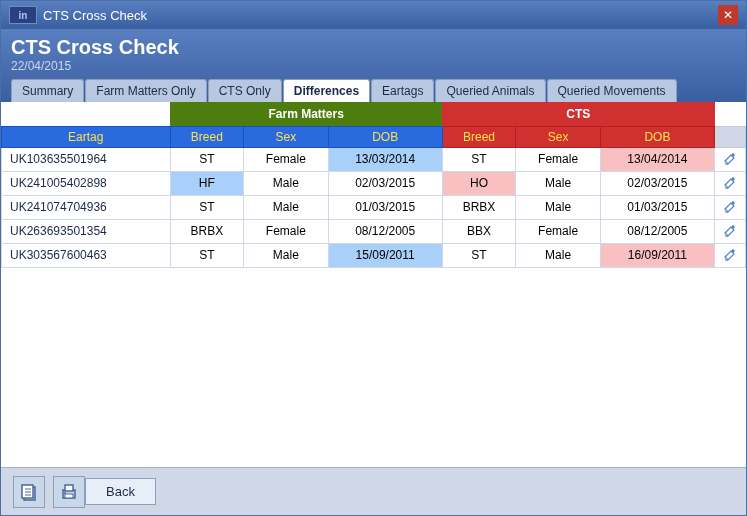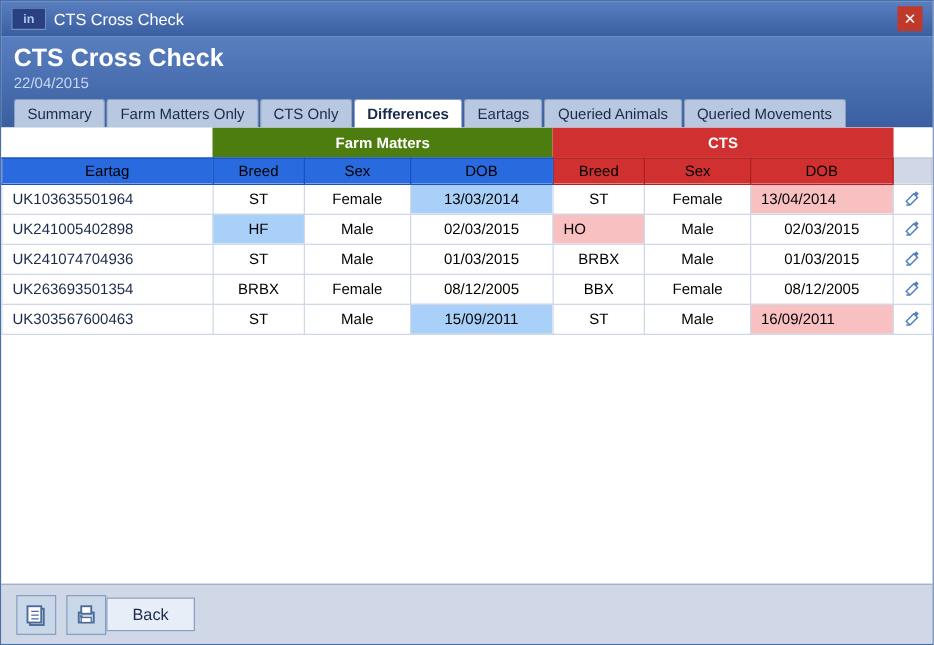--- a/index.html
+++ b/index.html
@@ -126,21 +126,21 @@
       background: #4d7c0f;
     }
     .col-group-cts {
       background: #d03030;
     }
     .col-group-empty {
       background: white;
     }
     .sub-header th {
       background: #2a6adf;
-      color: #000000;
+      color: #fde047;
       text-align: center;
       padding: 3px 6px;
       font-weight: normal;
       font-size: 12px;
       border: 1px solid #1a50bf;
     }
     .sub-header th.eartag-col {
       background: #2a6adf;
     }
     .sub-header th.cts-col {
@@ -164,20 +164,21 @@
     .fm-highlight {
       background: #a8d0f8;
       text-align: center;
     }
     .cts-normal {
       background: white;
       text-align: center;
     }
     .cts-highlight {
       background: #f8c0c0;
+      text-align: center;
     }
     .edit-icon {
       color: #5080c0;
       cursor: pointer;
       text-align: center;
       width: 24px;
       background: white;
     }
     .footer {
       background: #d0d8e8;

